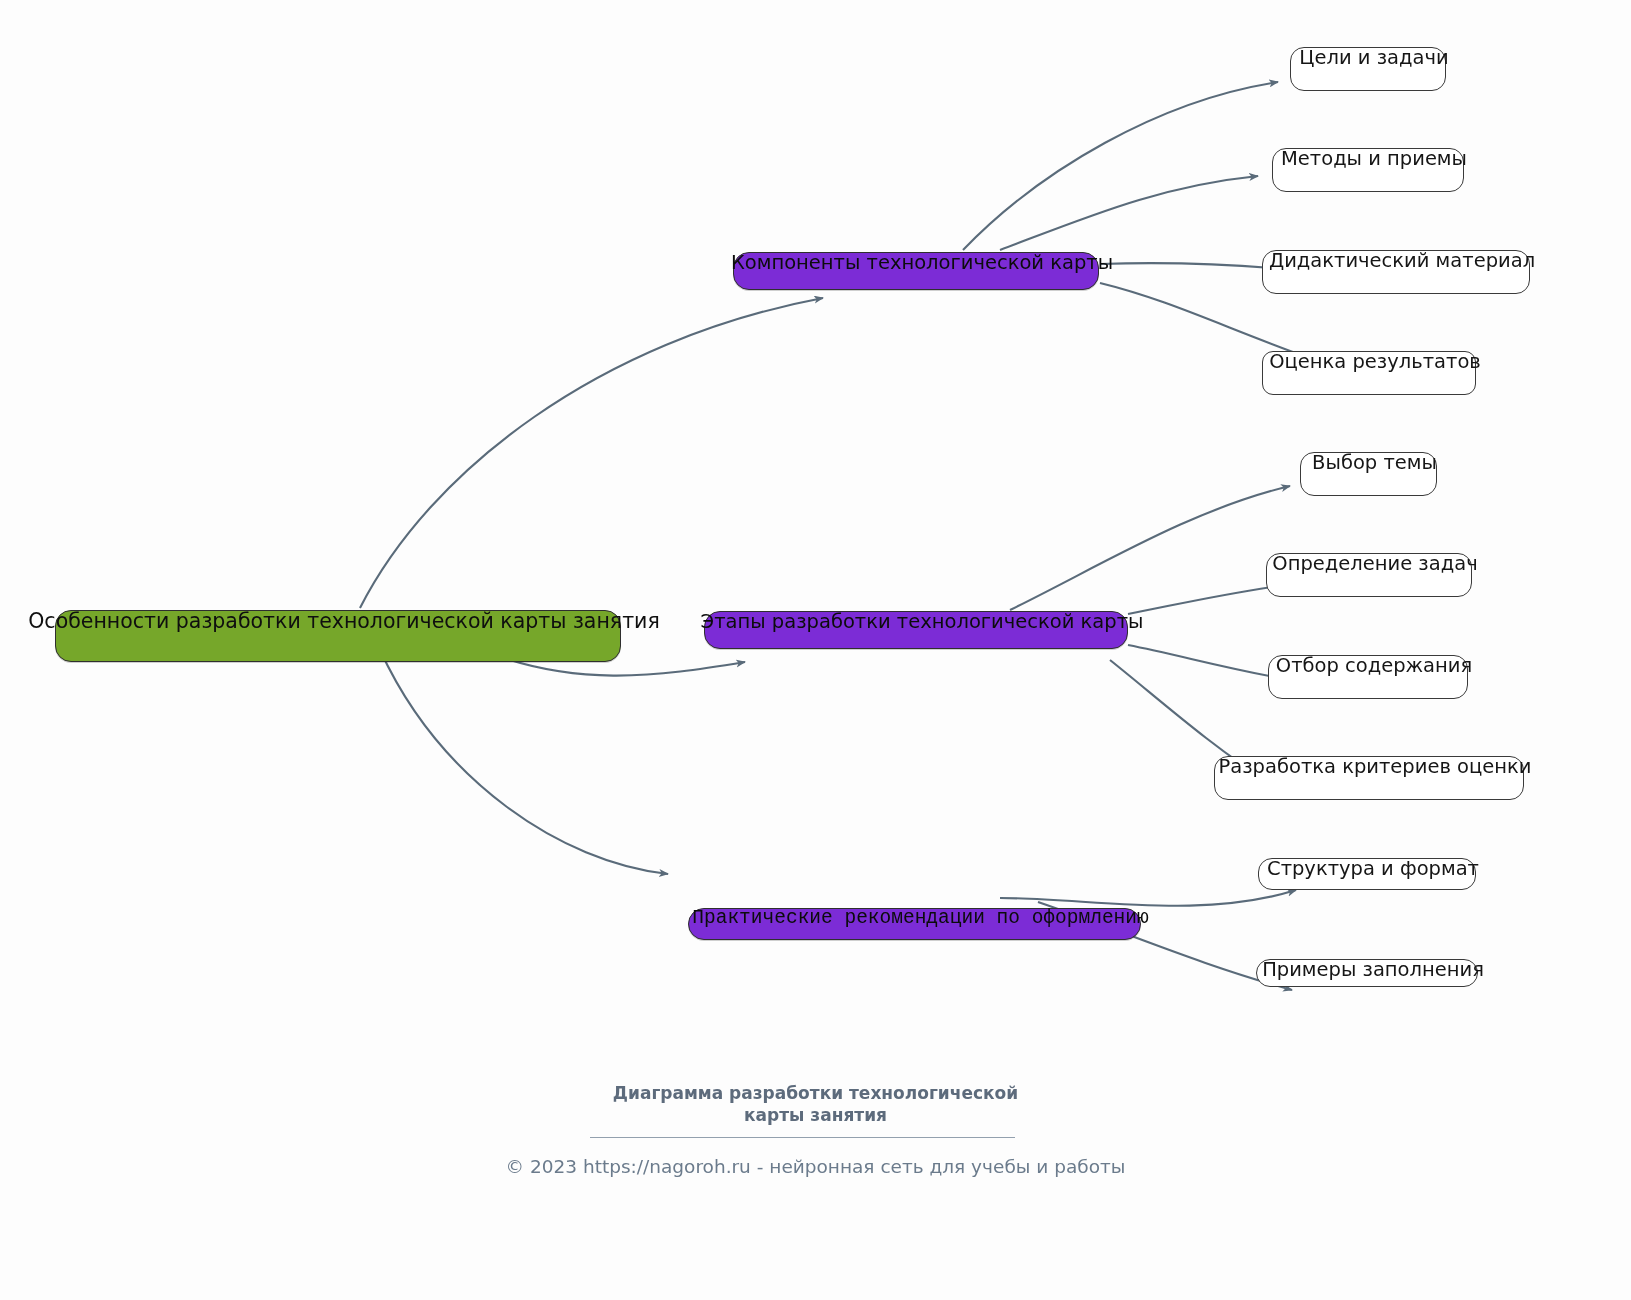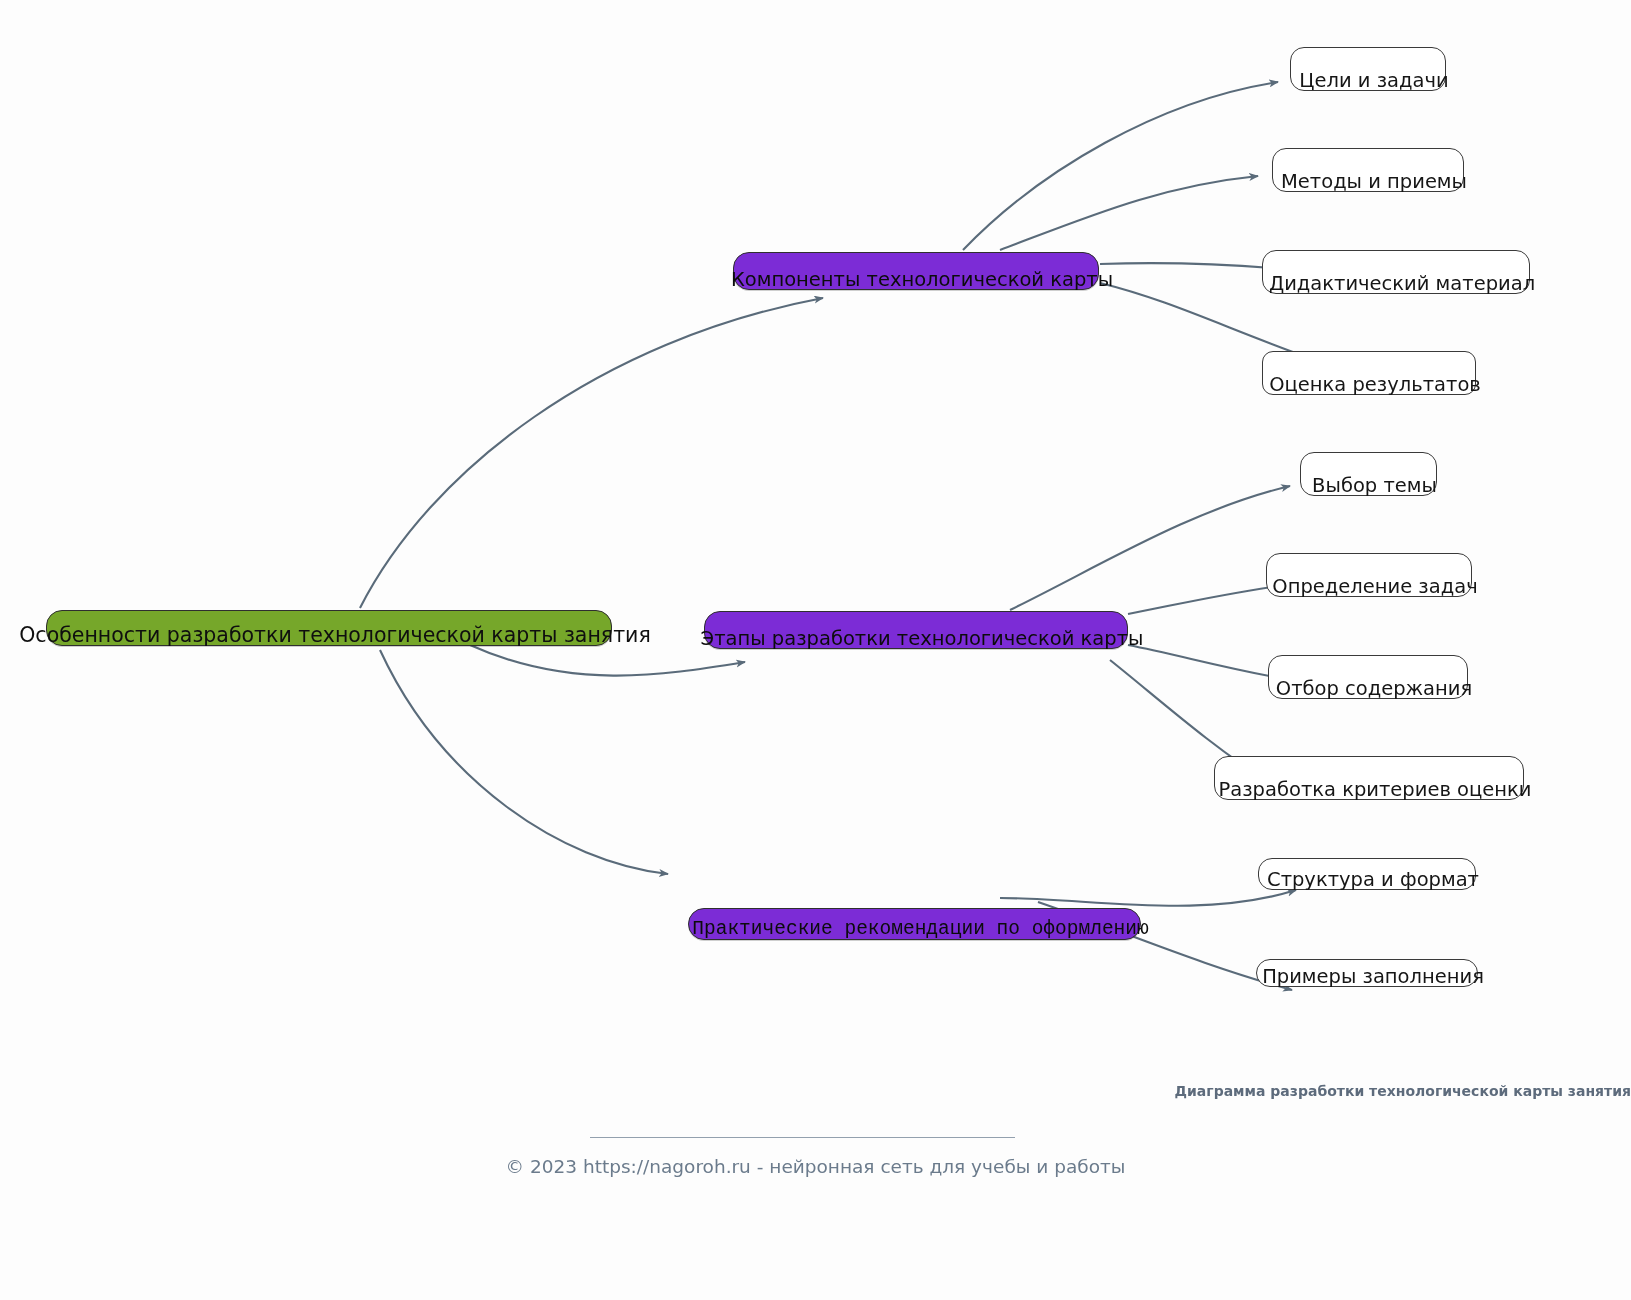--- a/index.html
+++ b/index.html
@@ -25,21 +25,21 @@
     left: 0;
     top: 0;
     width: 1631px;
     height: 1300px;
     pointer-events: none;
   }
   .node {
     position: absolute;
     box-sizing: border-box;
     display: flex;
-    align-items: flex-end;
+    align-items: flex-start;
     justify-content: center;
     white-space: nowrap;
     border-radius: 14px;
     line-height: 1;
     padding-left: 12px;
   }
   .node-root {
     background: #76A72A;
     border: 1.6px solid #2f2f2f;
     color: #0f0f0f;
@@ -63,25 +63,24 @@
     border-radius: 14px;
   }
   .footer {
     position: absolute;
     left: 0;
     width: 1631px;
     text-align: center;
   }
   .footer-title {
     top: 1083px;
-    font-size: 14px;
+    font-size: 17px;
     font-weight: bold;
     color: #5d6b7c;
     line-height: 1.28;
-    text-align: right;
   }
   .footer-title-inner {
     display: inline-block;
     width: 470px;
     white-space: normal;
   }
   .footer-rule {
     position: absolute;
     left: 590px;
     top: 1137px;
@@ -122,21 +121,21 @@
       <path d="M 1010,610 C 1100,566 1190,510 1290,486"></path>
       <path d="M 1128,614 C 1180,604 1230,592 1300,583"></path>
       <path d="M 1128,645 C 1180,655 1230,670 1302,682"></path>
       <path d="M 1110,660 C 1160,700 1210,745 1268,782"></path>
 
       <path d="M 1000,898 C 1090,898 1200,920 1296,890"></path>
       <path d="M 1038,902 C 1120,930 1200,965 1292,990"></path>
     </g>
   </svg>
 
-  <div class="node node-root" style="left:46px; top:610px; width:566px; height:36px;">
+  <div class="node node-root" style="left:55px; top:610px; width:566px; height:52px;">
     <span>Особенности разработки технологической карты занятия</span>
   </div>
 
   <div class="node node-branch" style="left:733px; top:252px; width:366px; height:38px;">
     <span>Компоненты технологической карты</span>
   </div>
 
   <div class="node node-leaf" style="left:1290px; top:47px; width:156px; height:44px;">
     <span>Цели и задачи</span>
   </div>

